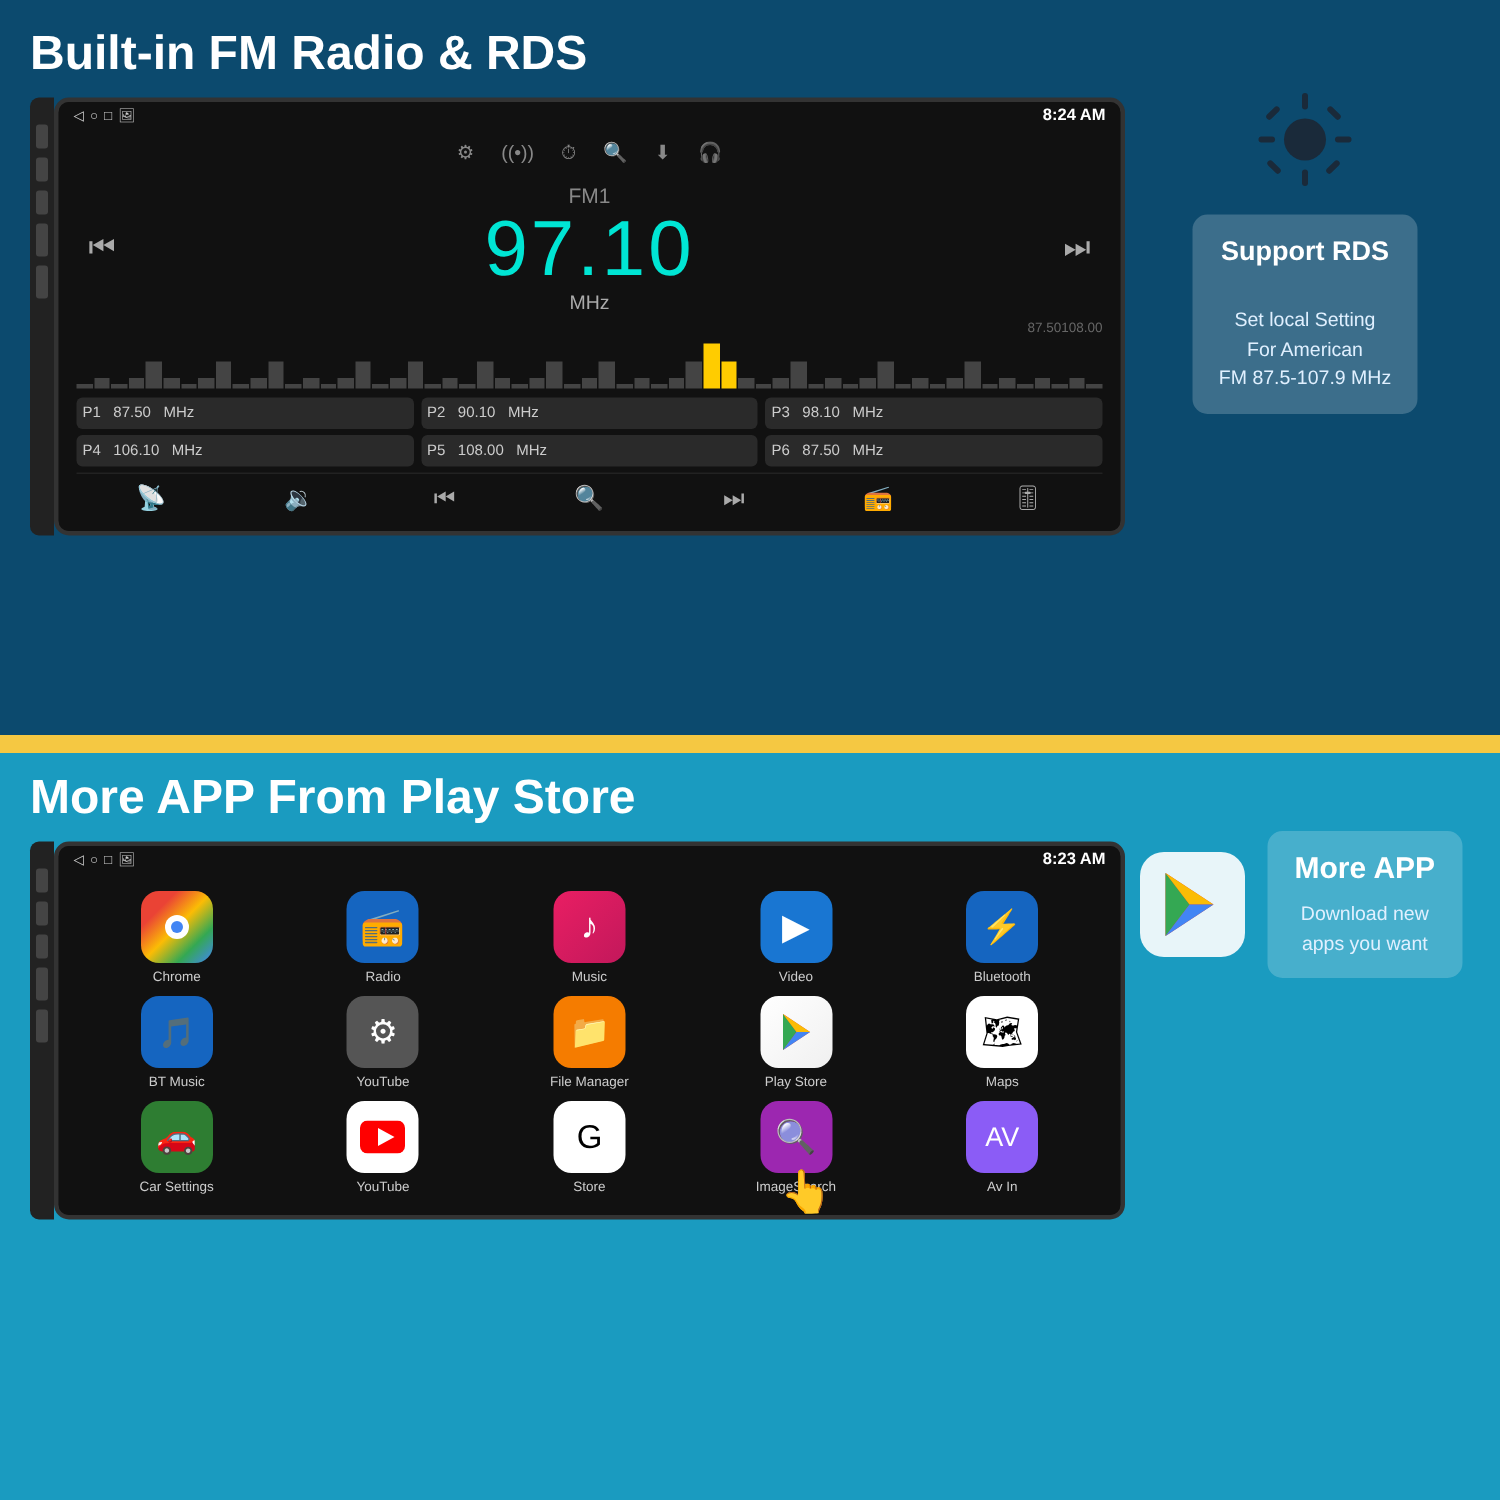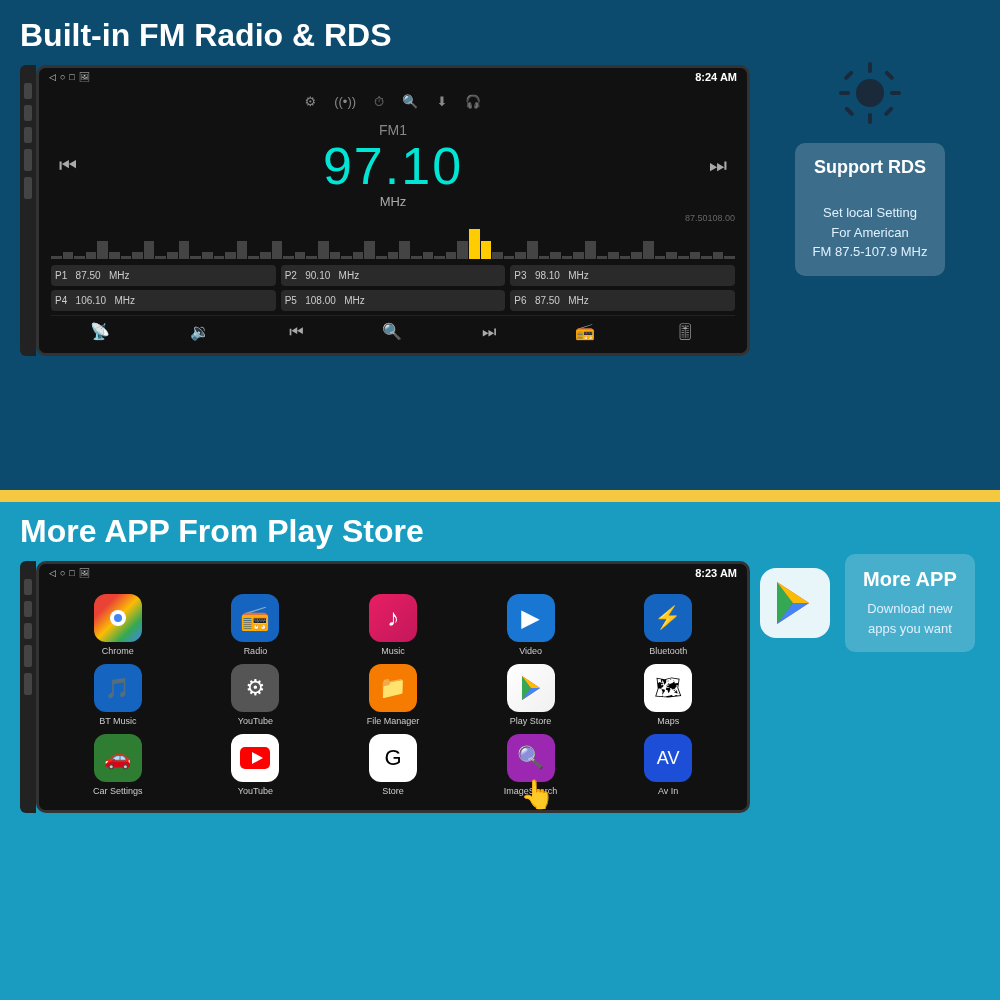--- a/index.html
+++ b/index.html
@@ -290,21 +290,21 @@
     .bt-icon { background: #1565c0; }
     .btmusic-icon { background: #1565c0; }
     .settings-icon { background: #555; }
     .files-icon { background: #f57c00; }
     .playstore-icon { background: linear-gradient(135deg, #fff 0%, #f0f0f0 100%); }
     .maps-icon { background: #fff; }
     .carsettings-icon { background: #2e7d32; }
     .youtube-icon { background: #fff; }
     .google-icon { background: #fff; }
     .imagesearch-icon { background: #9c27b0; }
-    .avin-icon { background: #1d4ed8; }
+    .avin-icon { background: #8b5cf6; }
 
     
     .bottom-right {
       width: 220px;
       display: flex;
       flex-direction: row;
       align-items: center;
       padding-top: 40px;
       gap: 15px;
     }

